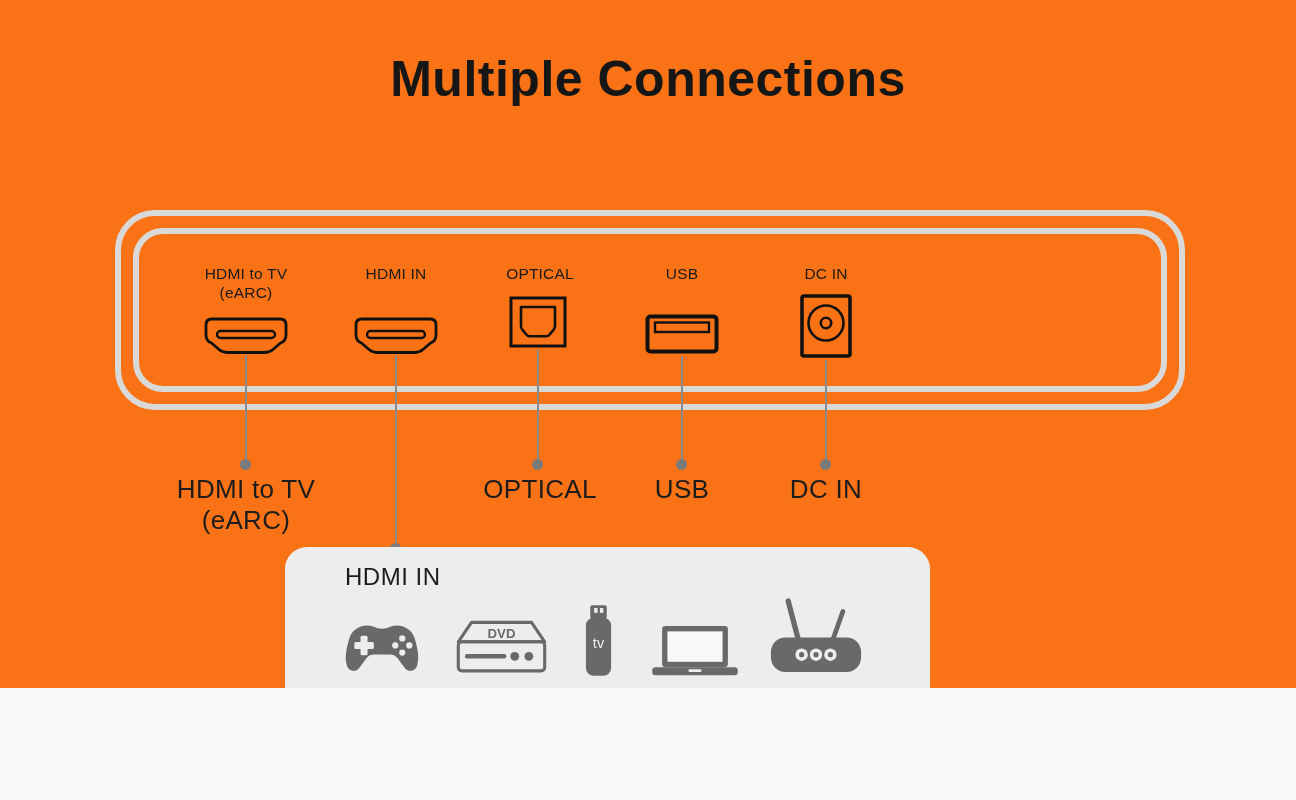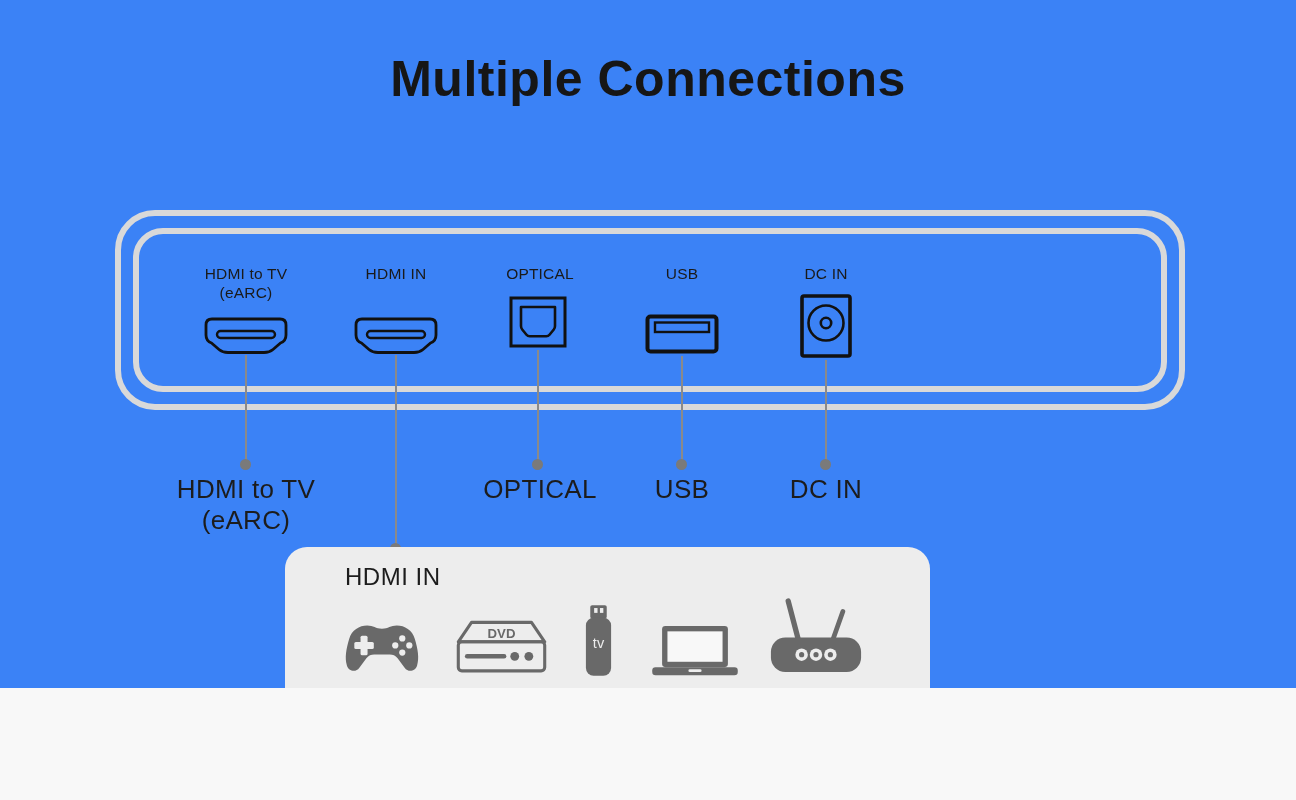--- a/index.html
+++ b/index.html
@@ -3,21 +3,21 @@
 <meta charset="utf-8">
 <style>
   html,body{margin:0;padding:0;}
   body{
     font-family:"Liberation Sans","DejaVu Sans",sans-serif;
     background:#f8f8f8;
   }
   .stage{
     position:relative;
     width:1296px;height:688px;
-    background:#3b82f6;
+    background:#f97316;
     overflow:hidden;
   }
   .title{
     position:absolute;left:0;top:50px;width:1296px;
     text-align:center;
     font-size:50px;font-weight:700;color:#161616;
     letter-spacing:0.5px;
     margin:0;
   }
   

